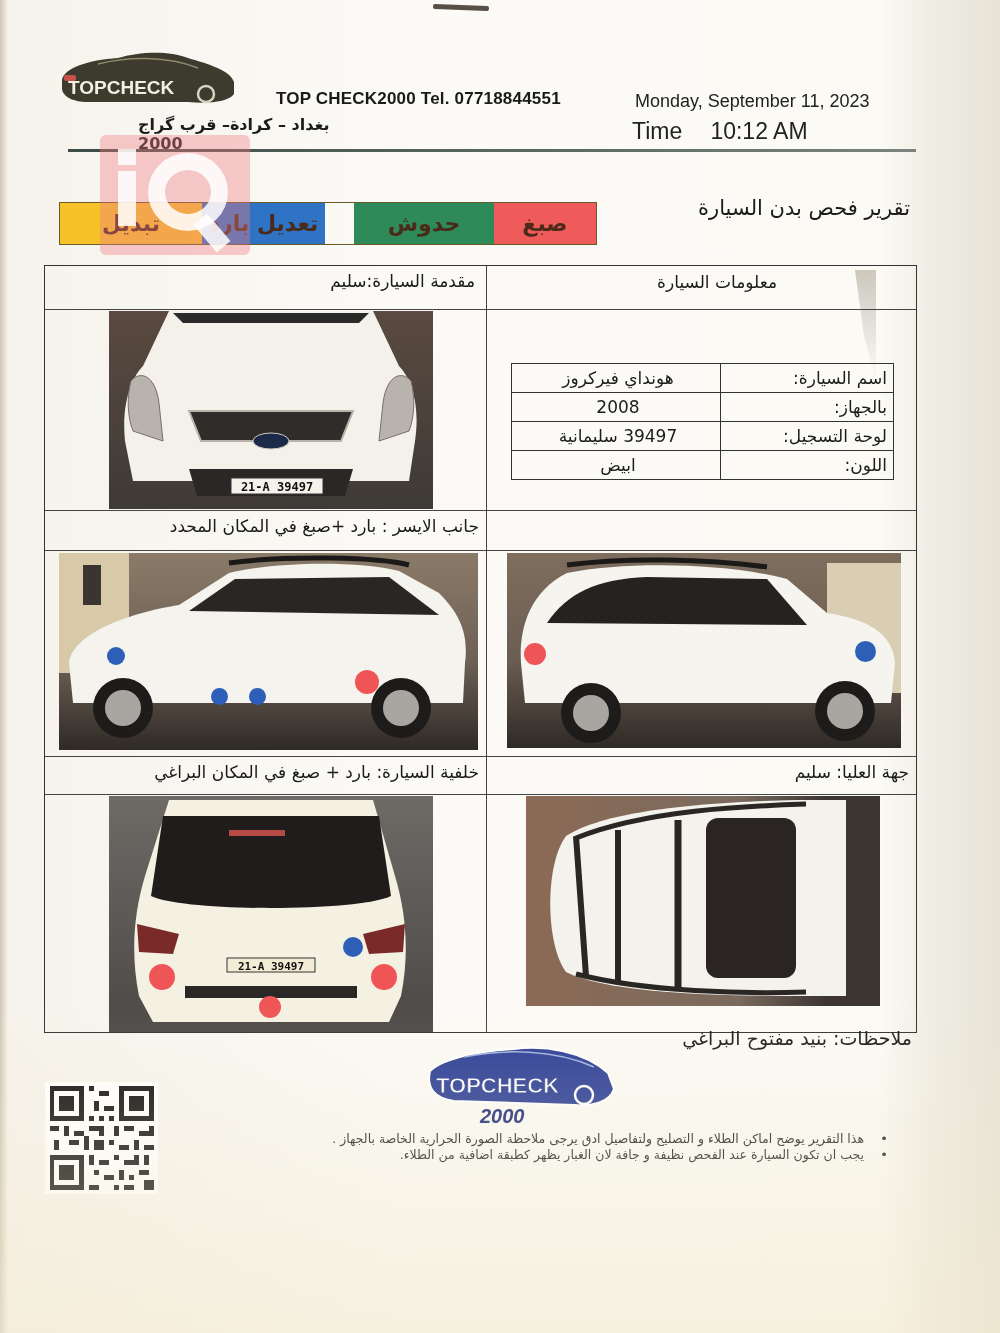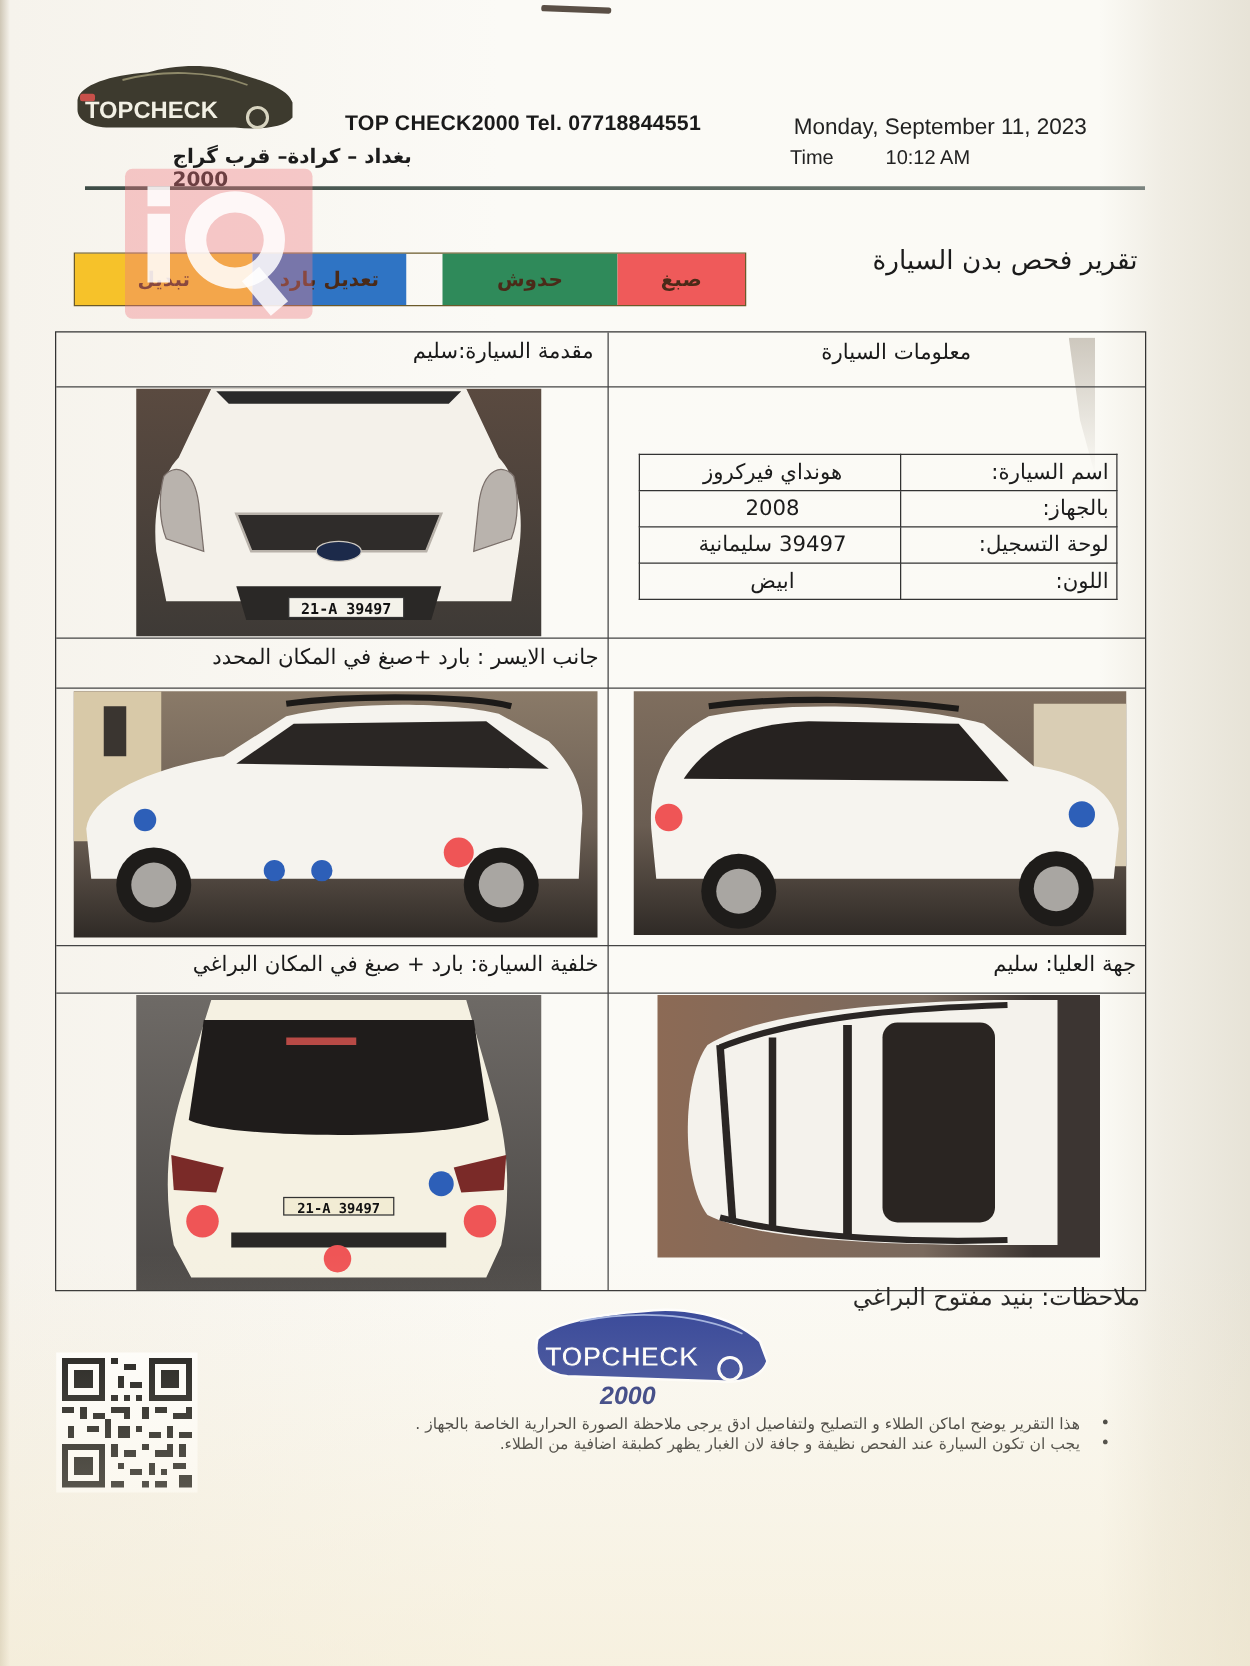--- a/index.html
+++ b/index.html
@@ -39,21 +39,21 @@
     .address-line {
       position: absolute; left: 90px; top: 115px; width: 240px;
       font-family: "DejaVu Sans", sans-serif; font-weight: bold; font-size: 16px; direction: rtl; text-align: left; margin-left: 48px;
     }
     .date-line {
       position: absolute; left: 635px; top: 91px;
       font-family: "Liberation Sans", sans-serif; font-size: 18px; color: #222;
     }
     .time-line {
       position: absolute; left: 632px; top: 118px;
-      font-family: "Liberation Sans", sans-serif; font-size: 16px; color: #222;
+      font-family: "Liberation Sans", sans-serif; font-size: 23px; color: #222;
     }
     .time-line .time-label { display: inline-block; width: 72px; }
     .header-rule {
       position: absolute; left: 68px; top: 149px; width: 848px; height: 3px;
       background: linear-gradient(90deg, #3d4c46, #5d6b64 60%, #7b847f);
     }
 
     
     .watermark {
       position: absolute; left: 100px; top: 135px; width: 150px; height: 120px;
@@ -75,21 +75,21 @@
     .report-title {
       position: absolute; left: 660px; top: 196px; width: 250px;
       font-size: 21px; direction: rtl; text-align: right; color: #1b1b1b;
     }
     .legend-bar {
       position: absolute; left: 59px; top: 202px; width: 538px; height: 43px;
       display: flex; border: 1.5px solid #6b5a2a;
     }
     .legend-cell {
       display: flex; align-items: center; justify-content: center;
-      font-weight: bold; font-size: 16px; color: #4a2a18; direction: rtl;
+      font-weight: bold; font-size: 22px; color: #4a2a18; direction: rtl;
     }
 
     
     .grid {
       position: absolute; left: 44px; top: 265px; width: 873px; height: 768px;
       border: 1.4px solid #333;
     }
     .vline { position: absolute; top: 0; width: 1.2px; height: 100%; background: #444; left: 441px; }
     .hline { position: absolute; left: 0; width: 100%; height: 1.2px; background: #444; }
     .cell-title {

